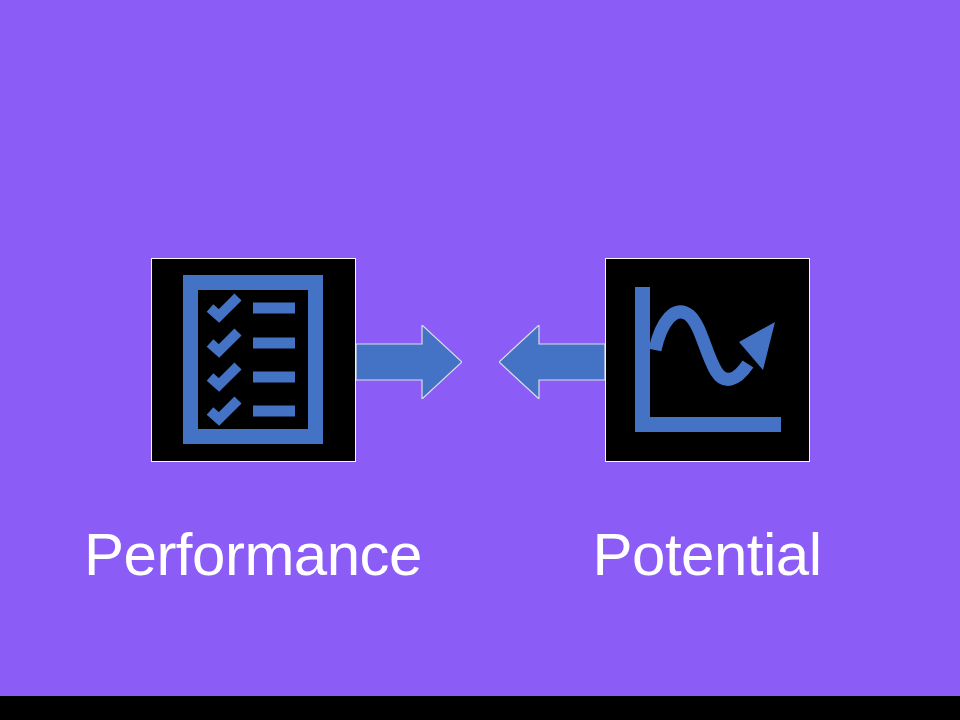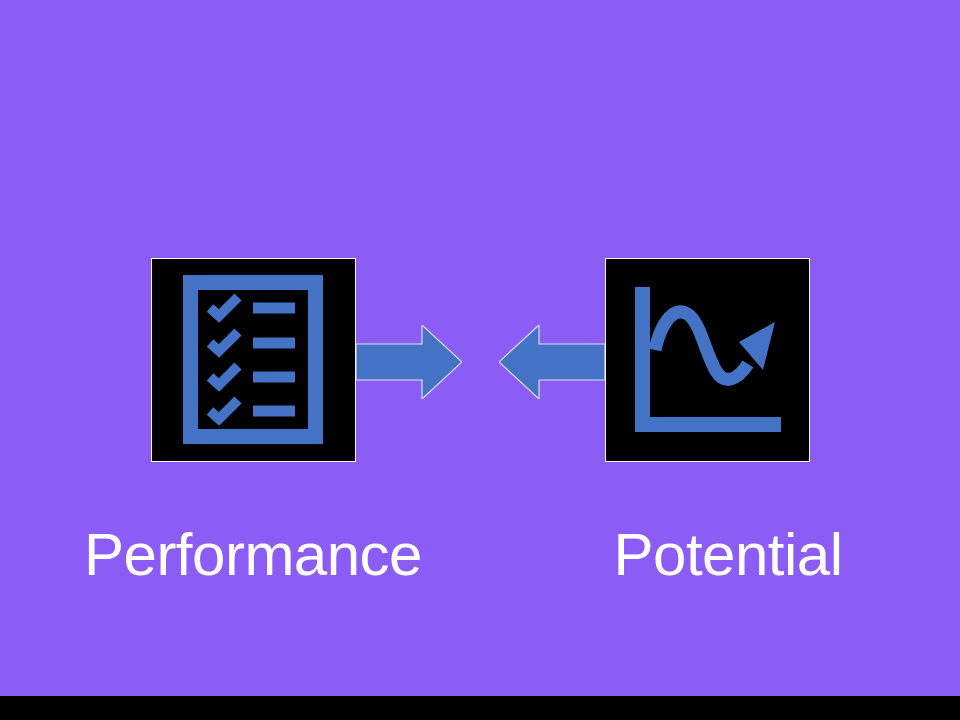--- a/index.html
+++ b/index.html
@@ -45,21 +45,21 @@
     top: 524px;
     width: 400px;
     color: #ffffff;
     font-size: 60px;
     line-height: 62px;
     letter-spacing: -0.5px;
     text-align: center;
     white-space: nowrap;
   }
   #caption-performance { left: 53px; }
-  #caption-potential   { left: 528px; }
+  #caption-potential   { left: 507px; }
 </style>
 </head>
 <body>
 
 <div class="slide">
 
   <div class="icon-box" id="box-performance">
     <svg id="checklist-svg" width="140" height="169" viewBox="0 0 140 169" xmlns="http://www.w3.org/2000/svg">
       <g fill="none" stroke="#4472C4">
         <rect x="7.5" y="7.5" width="125" height="154" stroke-width="15"></rect>

